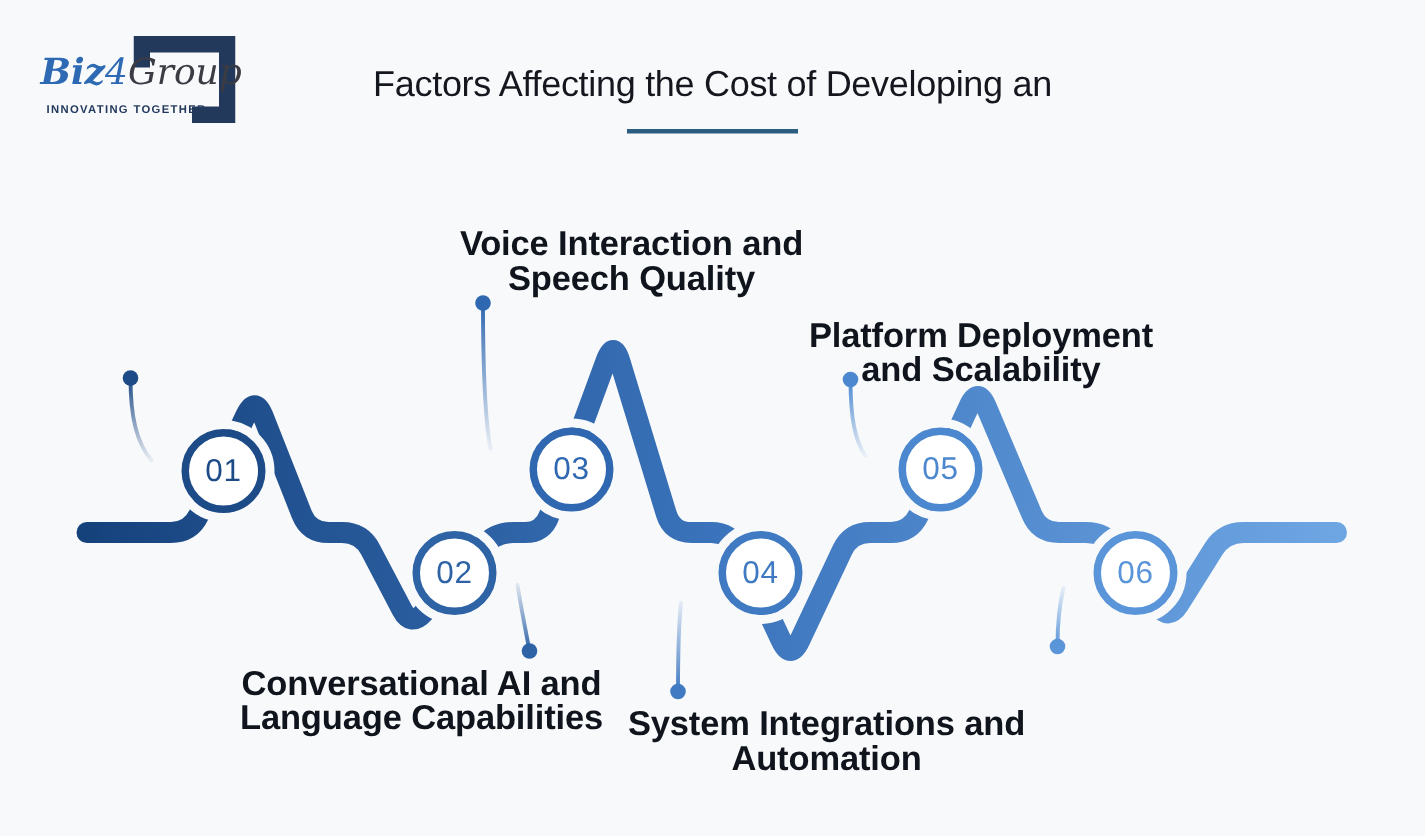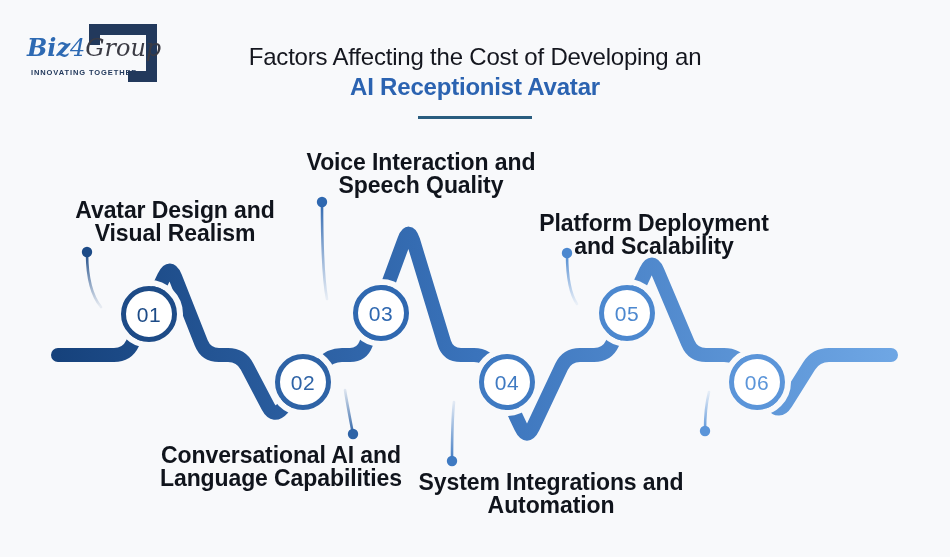--- a/index.html
+++ b/index.html
@@ -80,21 +80,20 @@
       <path d="M0 0 H68 V58 H39 V47 H57 V11 H11 V21 H0 Z" fill="#22395c"></path>
     </svg>
     <div class="brand">
       <span class="b-blue">Biz</span><span class="b-num">4</span><span class="b-dark">Group</span>
     </div>
     <div class="tagline">INNOVATING TOGETHER</div>
   </div>
 
   <div class="title-wrap">
     <div class="title-line1">Factors Affecting the Cost of Developing an</div>
-    <div class="title-line2">AI Receptionist Avatar</div>
     <div class="title-underline"></div>
   </div>
 
   <svg class="wave-svg" width="950" height="557" viewBox="0 0 950 557">
     <defs>
       <linearGradient id="waveGrad" gradientUnits="userSpaceOnUse" x1="58" y1="0" x2="891" y2="0">
         <stop offset="0" stop-color="#16427c"></stop>
         <stop offset="0.5" stop-color="#3a73bb"></stop>
         <stop offset="1" stop-color="#6ea6e4"></stop>
       </linearGradient>
@@ -195,22 +194,20 @@
       <circle cx="627" cy="313" r="25.5" fill="#ffffff" stroke-width="5" stroke="#4c88cf"></circle>
       <text class="num-text" x="627" y="313" text-anchor="middle" dominant-baseline="central" fill="#4c88cf">05</text>
     </g>
     <g>
       <circle cx="757" cy="382" r="31" fill="none" stroke="#f8f9fb" stroke-width="6"></circle>
       <circle cx="757" cy="382" r="25.5" fill="#ffffff" stroke-width="5" stroke="#5b95d9"></circle>
       <text class="num-text" x="757" y="382" text-anchor="middle" dominant-baseline="central" fill="#5b95d9">06</text>
     </g>
   </svg>
 
-  <div class="factor-label fl-1">Avatar Design and
-Visual Realism</div>
   <div class="factor-label fl-2">Conversational AI and
 Language Capabilities</div>
   <div class="factor-label fl-3">Voice Interaction and
 Speech Quality</div>
   <div class="factor-label fl-4">System Integrations and
 Automation</div>
   <div class="factor-label fl-5">Platform Deployment
 and Scalability</div>
 
 </div>

